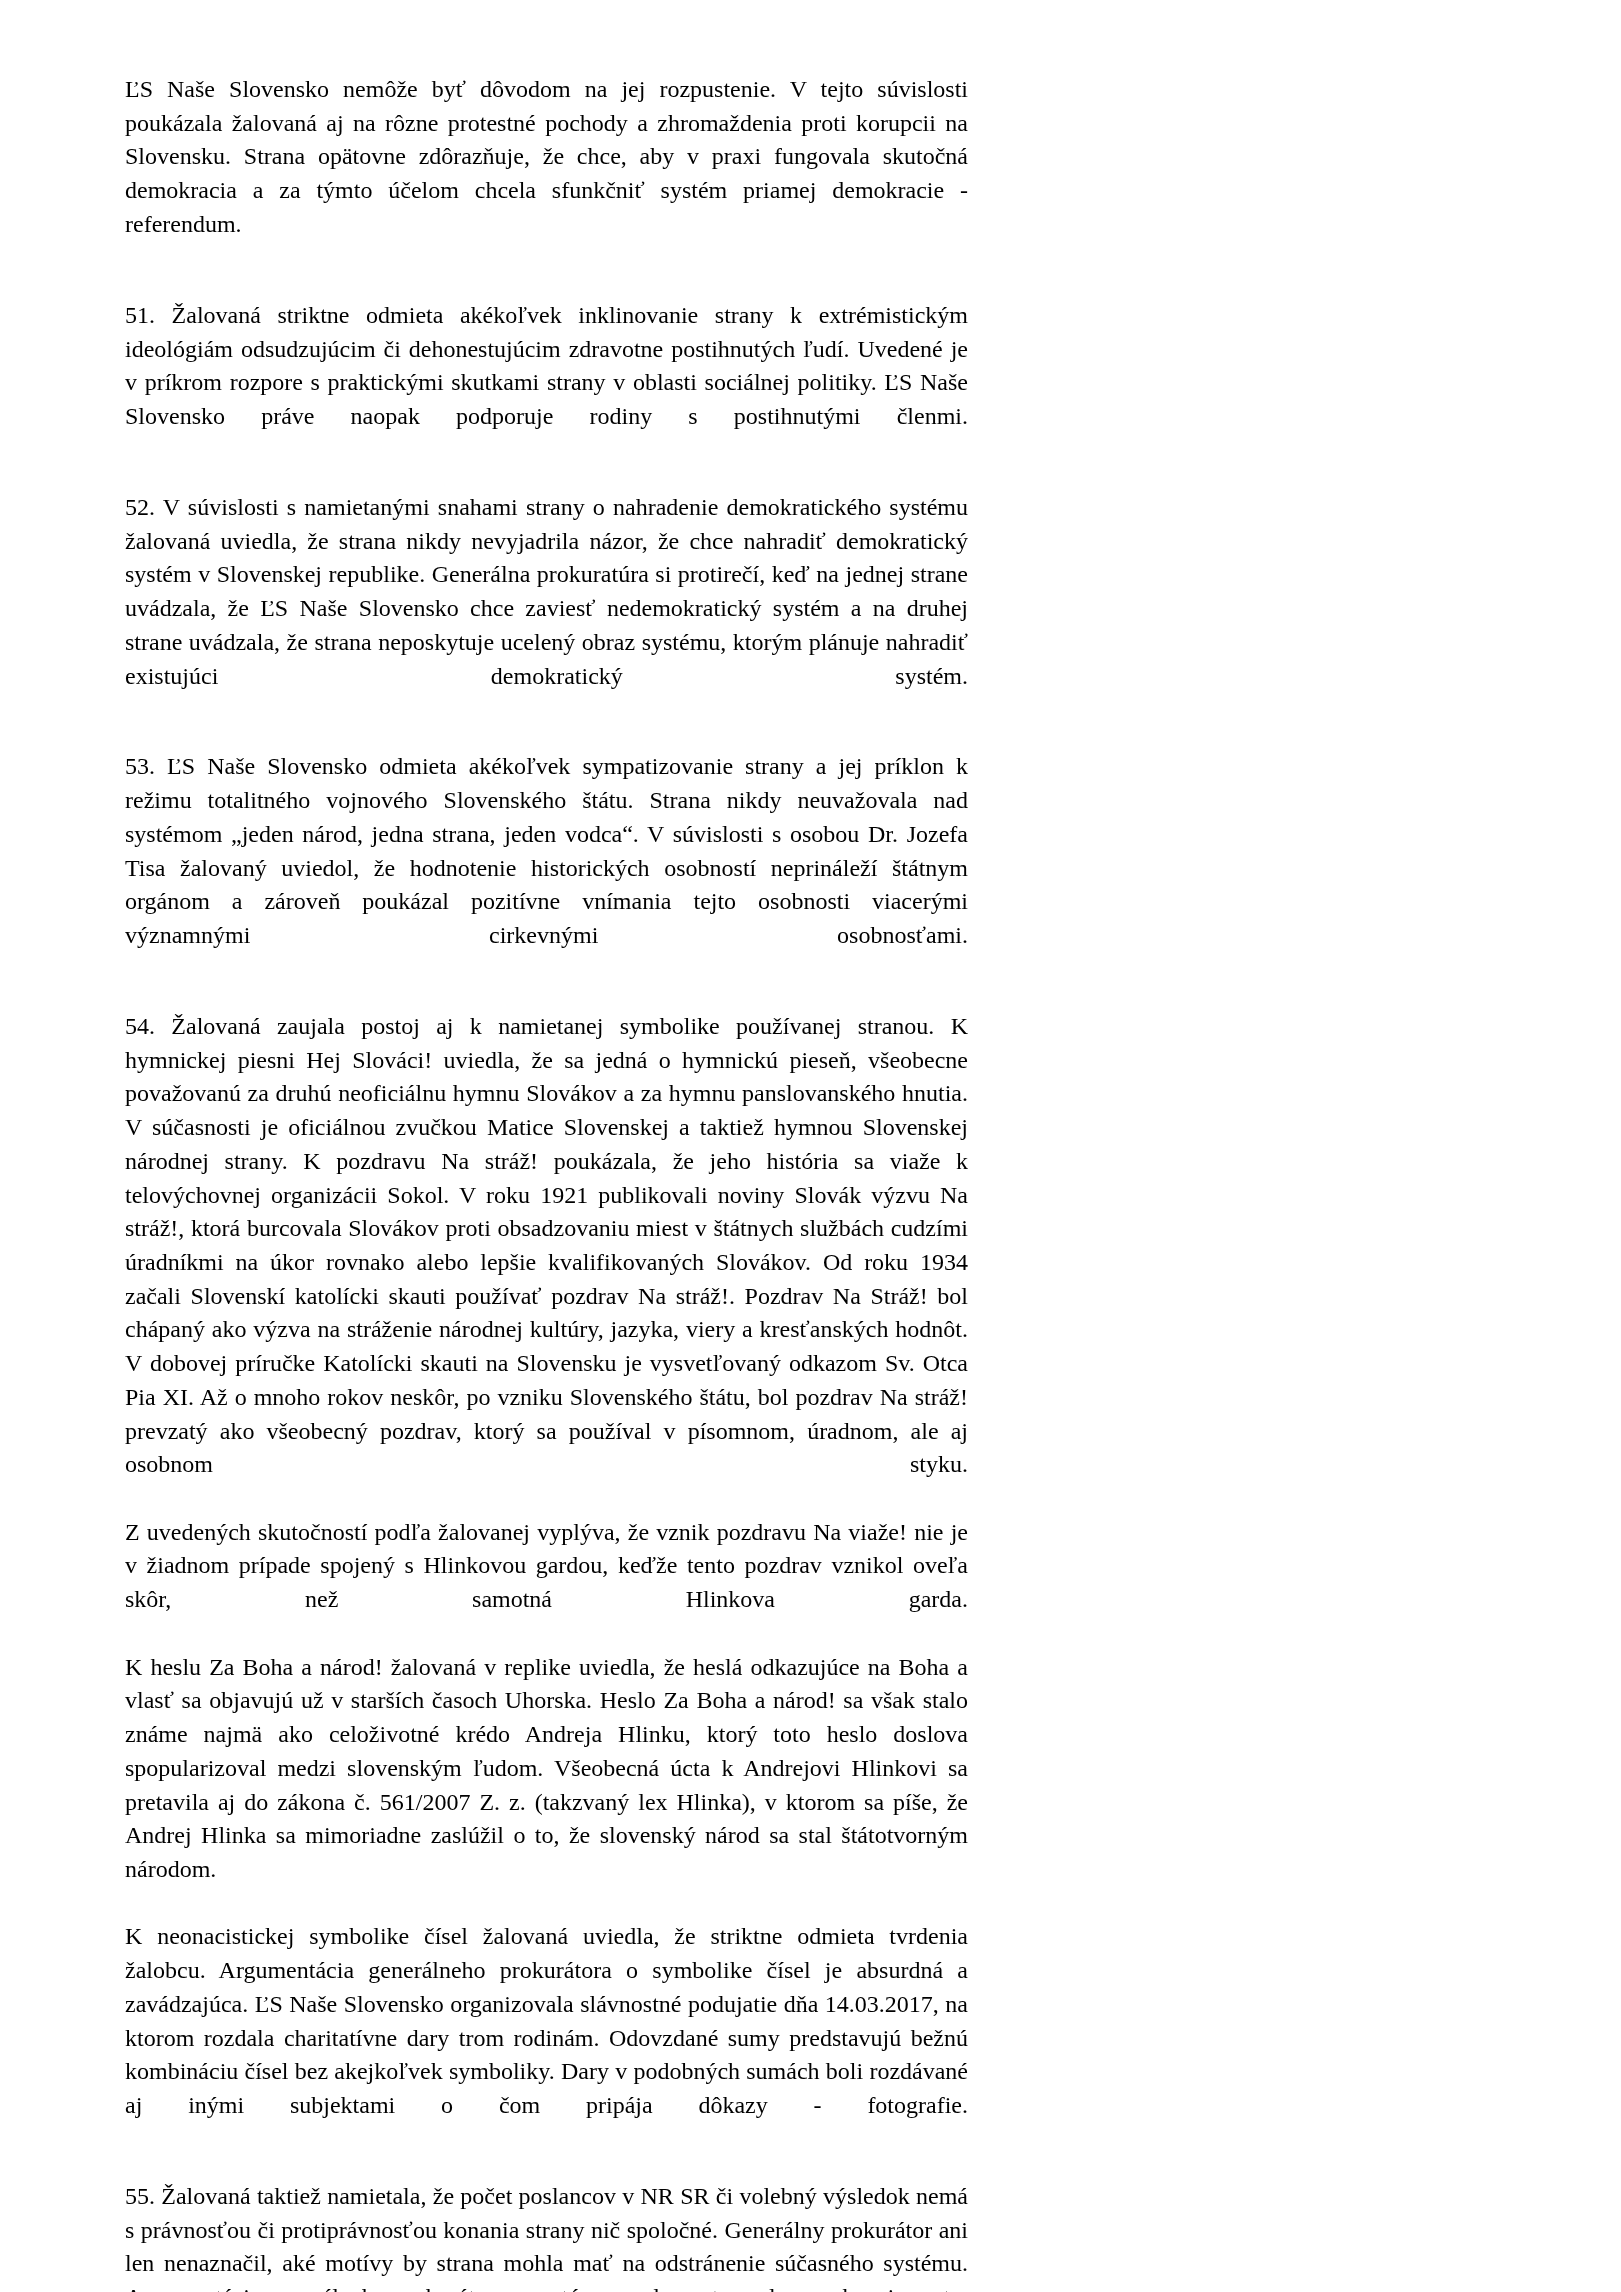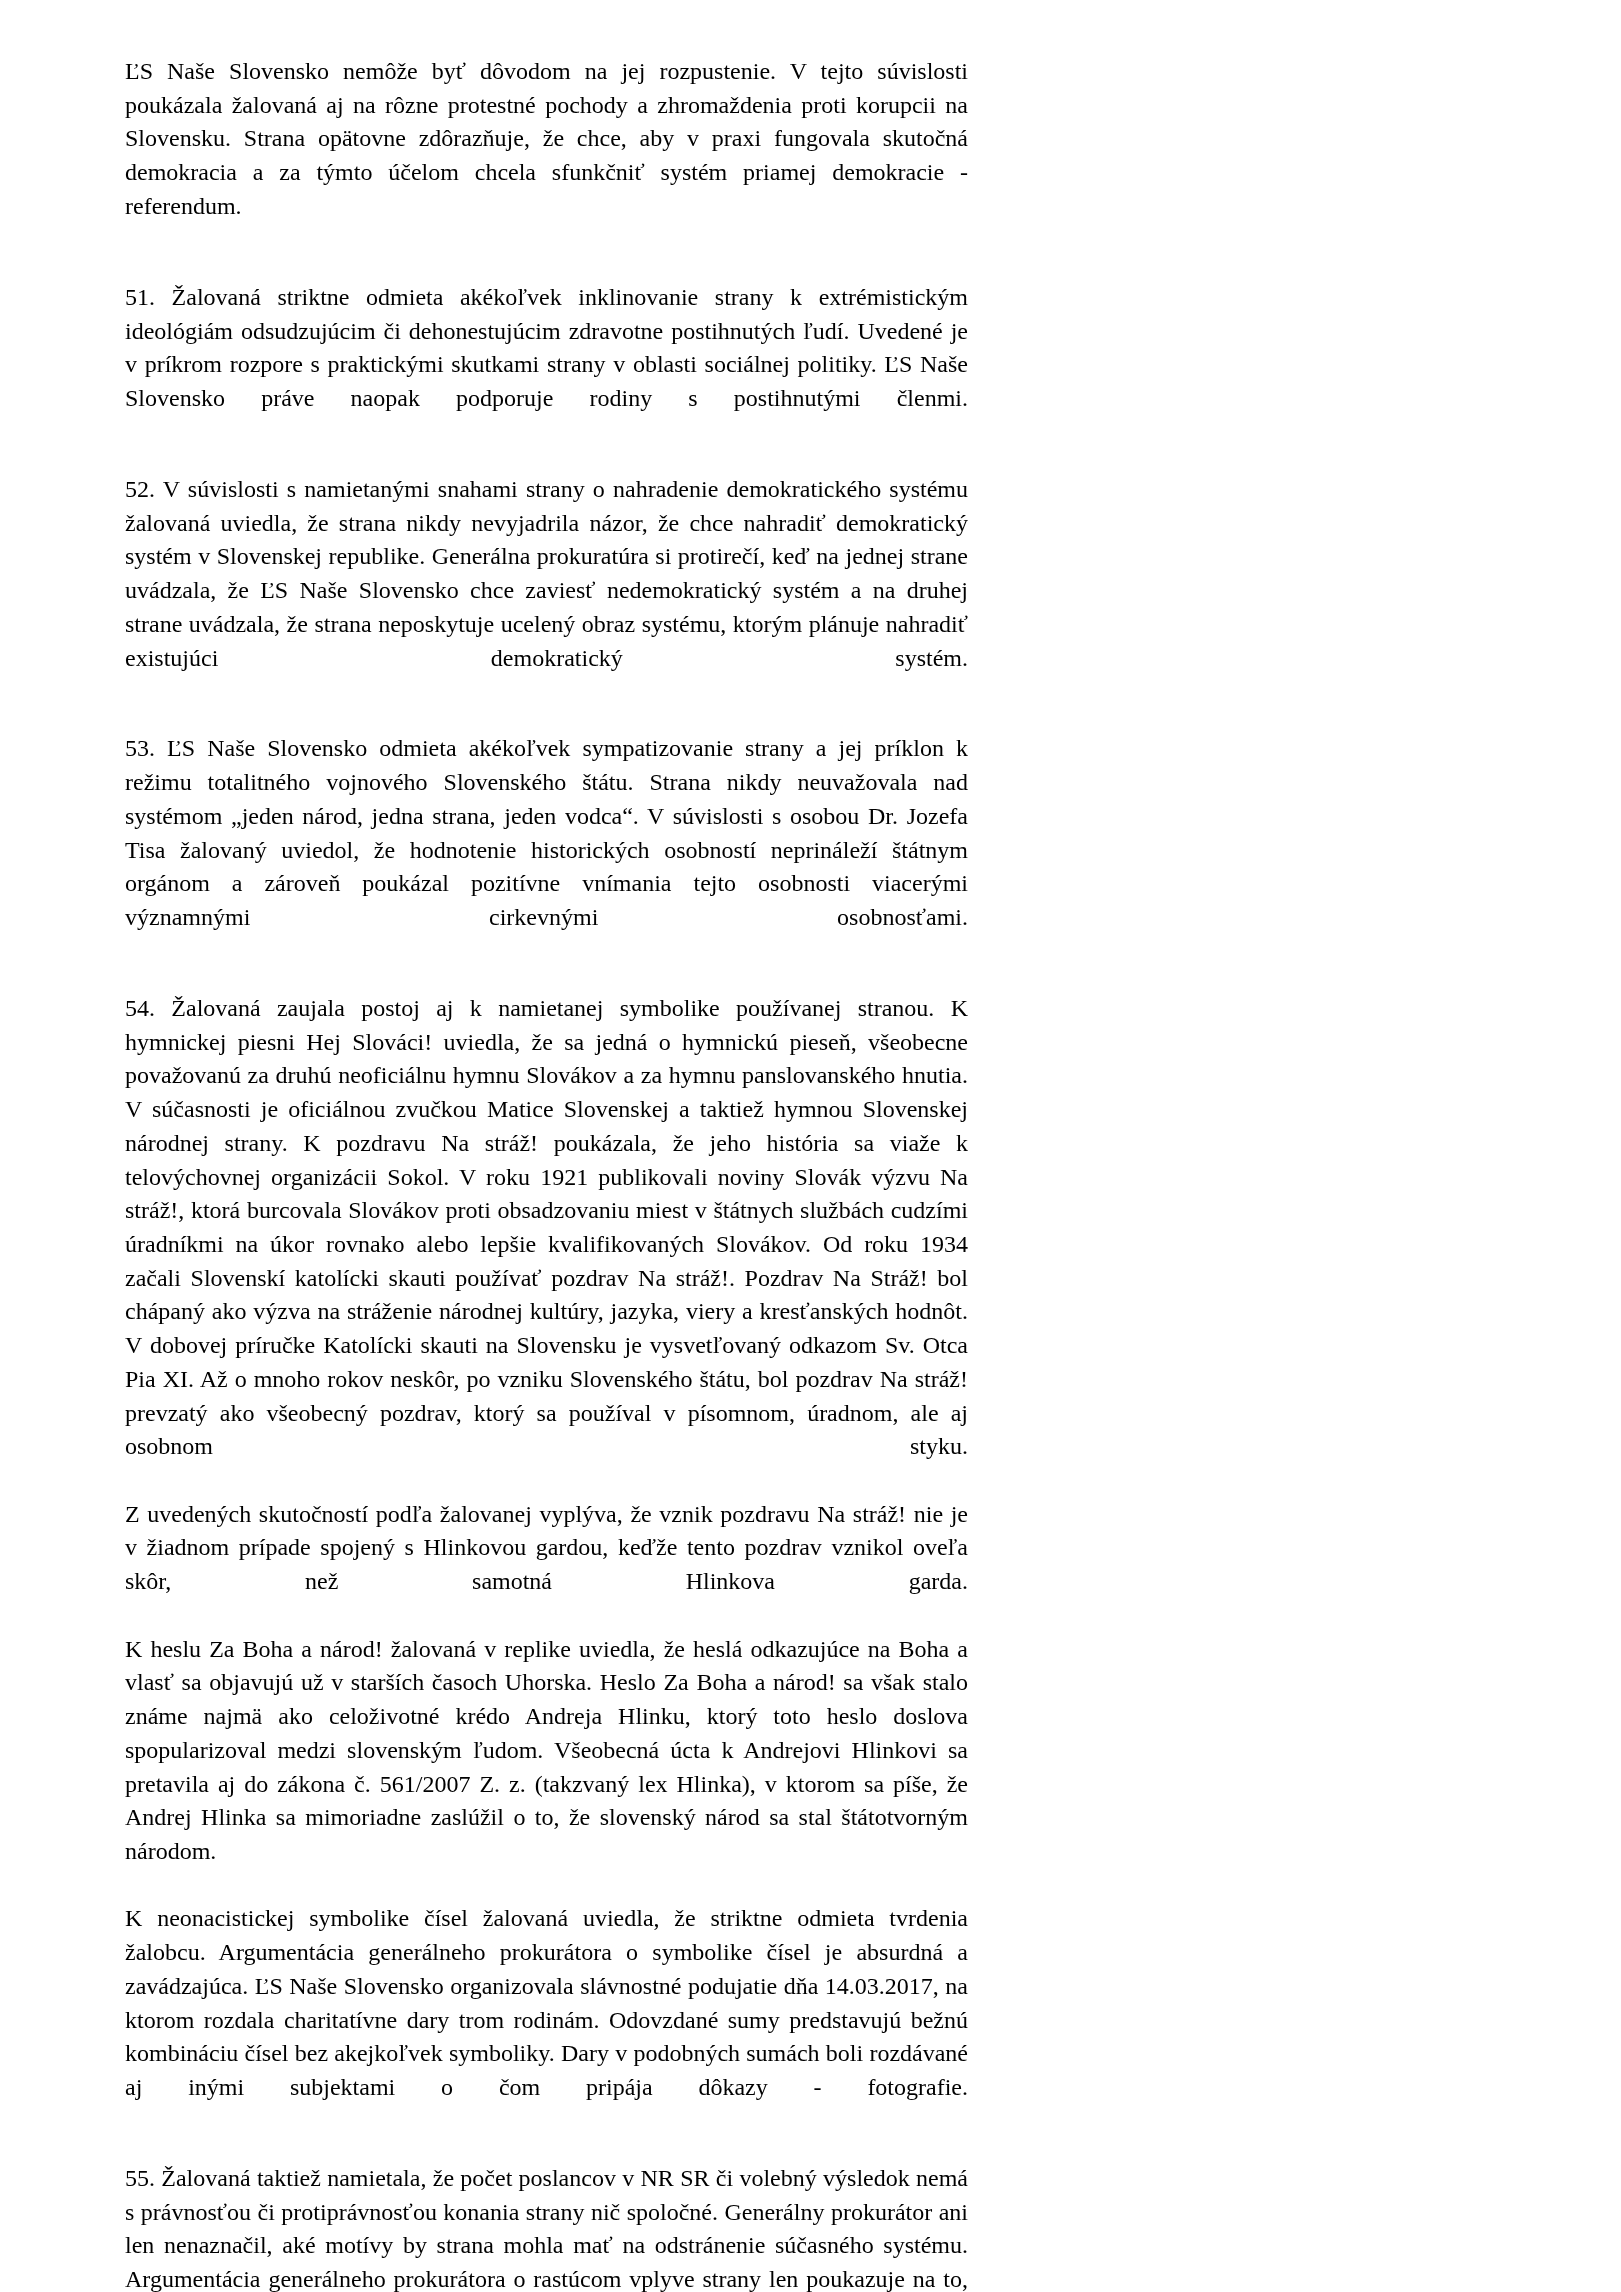--- a/index.html
+++ b/index.html
@@ -14,21 +14,21 @@
     font-family: "Liberation Serif", "DejaVu Serif", serif;
     color: #000000;
     -webkit-font-smoothing: antialiased;
   }
   .page {
     position: relative;
     width: 1451px;
     height: 2293px;
     background: #ffffff;
     box-sizing: border-box;
-    padding: 55px 157px 118px 125px;
+    padding: 73px 157px 118px 125px;
   }
   .doc-body {
     width: 843px;
     margin: 0;
   }
   p.para {
     margin: 0 0 0 0;
     font-size: 24px;
     line-height: 1.405;
     text-align: justify;
@@ -66,21 +66,21 @@
 
     <p class="para">52. V súvislosti s namietanými snahami strany o nahradenie demokratického systému žalovaná uviedla, že strana nikdy nevyjadrila názor, že chce nahradiť demokratický systém v Slovenskej republike. Generálna prokuratúra si protirečí, keď na jednej strane uvádzala, že ĽS Naše Slovensko chce zaviesť nedemokratický systém a na druhej strane uvádzala, že strana neposkytuje ucelený obraz systému, ktorým plánuje nahradiť existujúci demokratický systém.</p>
 
     <div class="block-gap"></div>
 
     <p class="para">53. ĽS Naše Slovensko odmieta akékoľvek sympatizovanie strany a jej príklon k režimu totalitného vojnového Slovenského štátu. Strana nikdy neuvažovala nad systémom „jeden národ, jedna strana, jeden vodca“. V súvislosti s osobou Dr. Jozefa Tisa žalovaný uviedol, že hodnotenie historických osobností neprináleží štátnym orgánom a zároveň poukázal pozitívne vnímania tejto osobnosti viacerými významnými cirkevnými osobnosťami.</p>
 
     <div class="block-gap"></div>
 
     <p class="para">54. Žalovaná zaujala postoj aj k namietanej symbolike používanej stranou. K hymnickej piesni Hej Slováci! uviedla, že sa jedná o hymnickú pieseň, všeobecne považovanú za druhú neoficiálnu hymnu Slovákov a za hymnu panslovanského hnutia. V súčasnosti je oficiálnou zvučkou Matice Slovenskej a taktiež hymnou Slovenskej národnej strany. K pozdravu Na stráž! poukázala, že jeho história sa viaže k telovýchovnej organizácii Sokol. V roku 1921 publikovali noviny Slovák výzvu Na stráž!, ktorá burcovala Slovákov proti obsadzovaniu miest v štátnych službách cudzími úradníkmi na úkor rovnako alebo lepšie kvalifikovaných Slovákov. Od roku 1934 začali Slovenskí katolícki skauti používať pozdrav Na stráž!. Pozdrav Na Stráž! bol chápaný ako výzva na stráženie národnej kultúry, jazyka, viery a kresťanských hodnôt. V dobovej príručke Katolícki skauti na Slovensku je vysvetľovaný odkazom Sv. Otca Pia XI. Až o mnoho rokov neskôr, po vzniku Slovenského štátu, bol pozdrav Na stráž! prevzatý ako všeobecný pozdrav, ktorý sa používal v písomnom, úradnom, ale aj osobnom styku.</p>
-    <p class="para">Z uvedených skutočností podľa žalovanej vyplýva, že vznik pozdravu Na stráž! nie je v žiadnom prípade spojený s Hlinkovou gardou, keďže tento pozdrav vznikol oveľa skôr, než samotná Hlinkova garda.</p>
+    <p class="para">Z uvedených skutočností podľa žalovanej vyplýva, že vznik pozdravu Na viaže! nie je v žiadnom prípade spojený s Hlinkovou gardou, keďže tento pozdrav vznikol oveľa skôr, než samotná Hlinkova garda.</p>
     <p class="para">K heslu Za Boha a národ! žalovaná v replike uviedla, že heslá odkazujúce na Boha a vlasť sa objavujú už v starších časoch Uhorska. Heslo Za Boha a národ! sa však stalo známe najmä ako celoživotné krédo Andreja Hlinku, ktorý toto heslo doslova spopularizoval medzi slovenským ľudom. Všeobecná úcta k Andrejovi Hlinkovi sa pretavila aj do zákona č. 561/2007 Z. z. (takzvaný lex Hlinka), v ktorom sa píše, že Andrej Hlinka sa mimoriadne zaslúžil o to, že slovenský národ sa stal štátotvorným národom.</p>
     <p class="para">K neonacistickej symbolike čísel žalovaná uviedla, že striktne odmieta tvrdenia žalobcu. Argumentácia generálneho prokurátora o symbolike čísel je absurdná a zavádzajúca. ĽS Naše Slovensko organizovala slávnostné podujatie dňa 14.03.2017, na ktorom rozdala charitatívne dary trom rodinám. Odovzdané sumy predstavujú bežnú kombináciu čísel bez akejkoľvek symboliky. Dary v podobných sumách boli rozdávané aj inými subjektami o čom pripája dôkazy - fotografie.</p>
 
     <div class="block-gap"></div>
 
     <p class="para">55. Žalovaná taktiež namietala, že počet poslancov v NR SR či volebný výsledok nemá s právnosťou či protiprávnosťou konania strany nič spoločné. Generálny prokurátor ani len nenaznačil, aké motívy by strana mohla mať na odstránenie súčasného systému. Argumentácia generálneho prokurátora o rastúcom vplyve strany len poukazuje na to, že jeho konanie je politicky motivované. O možnej politickej motivácii svedčí podľa žalovanej aj spôsob, akým bol generálny prokurátor zvolený do funkcie.</p>
 
   </div>
 </div>
 

